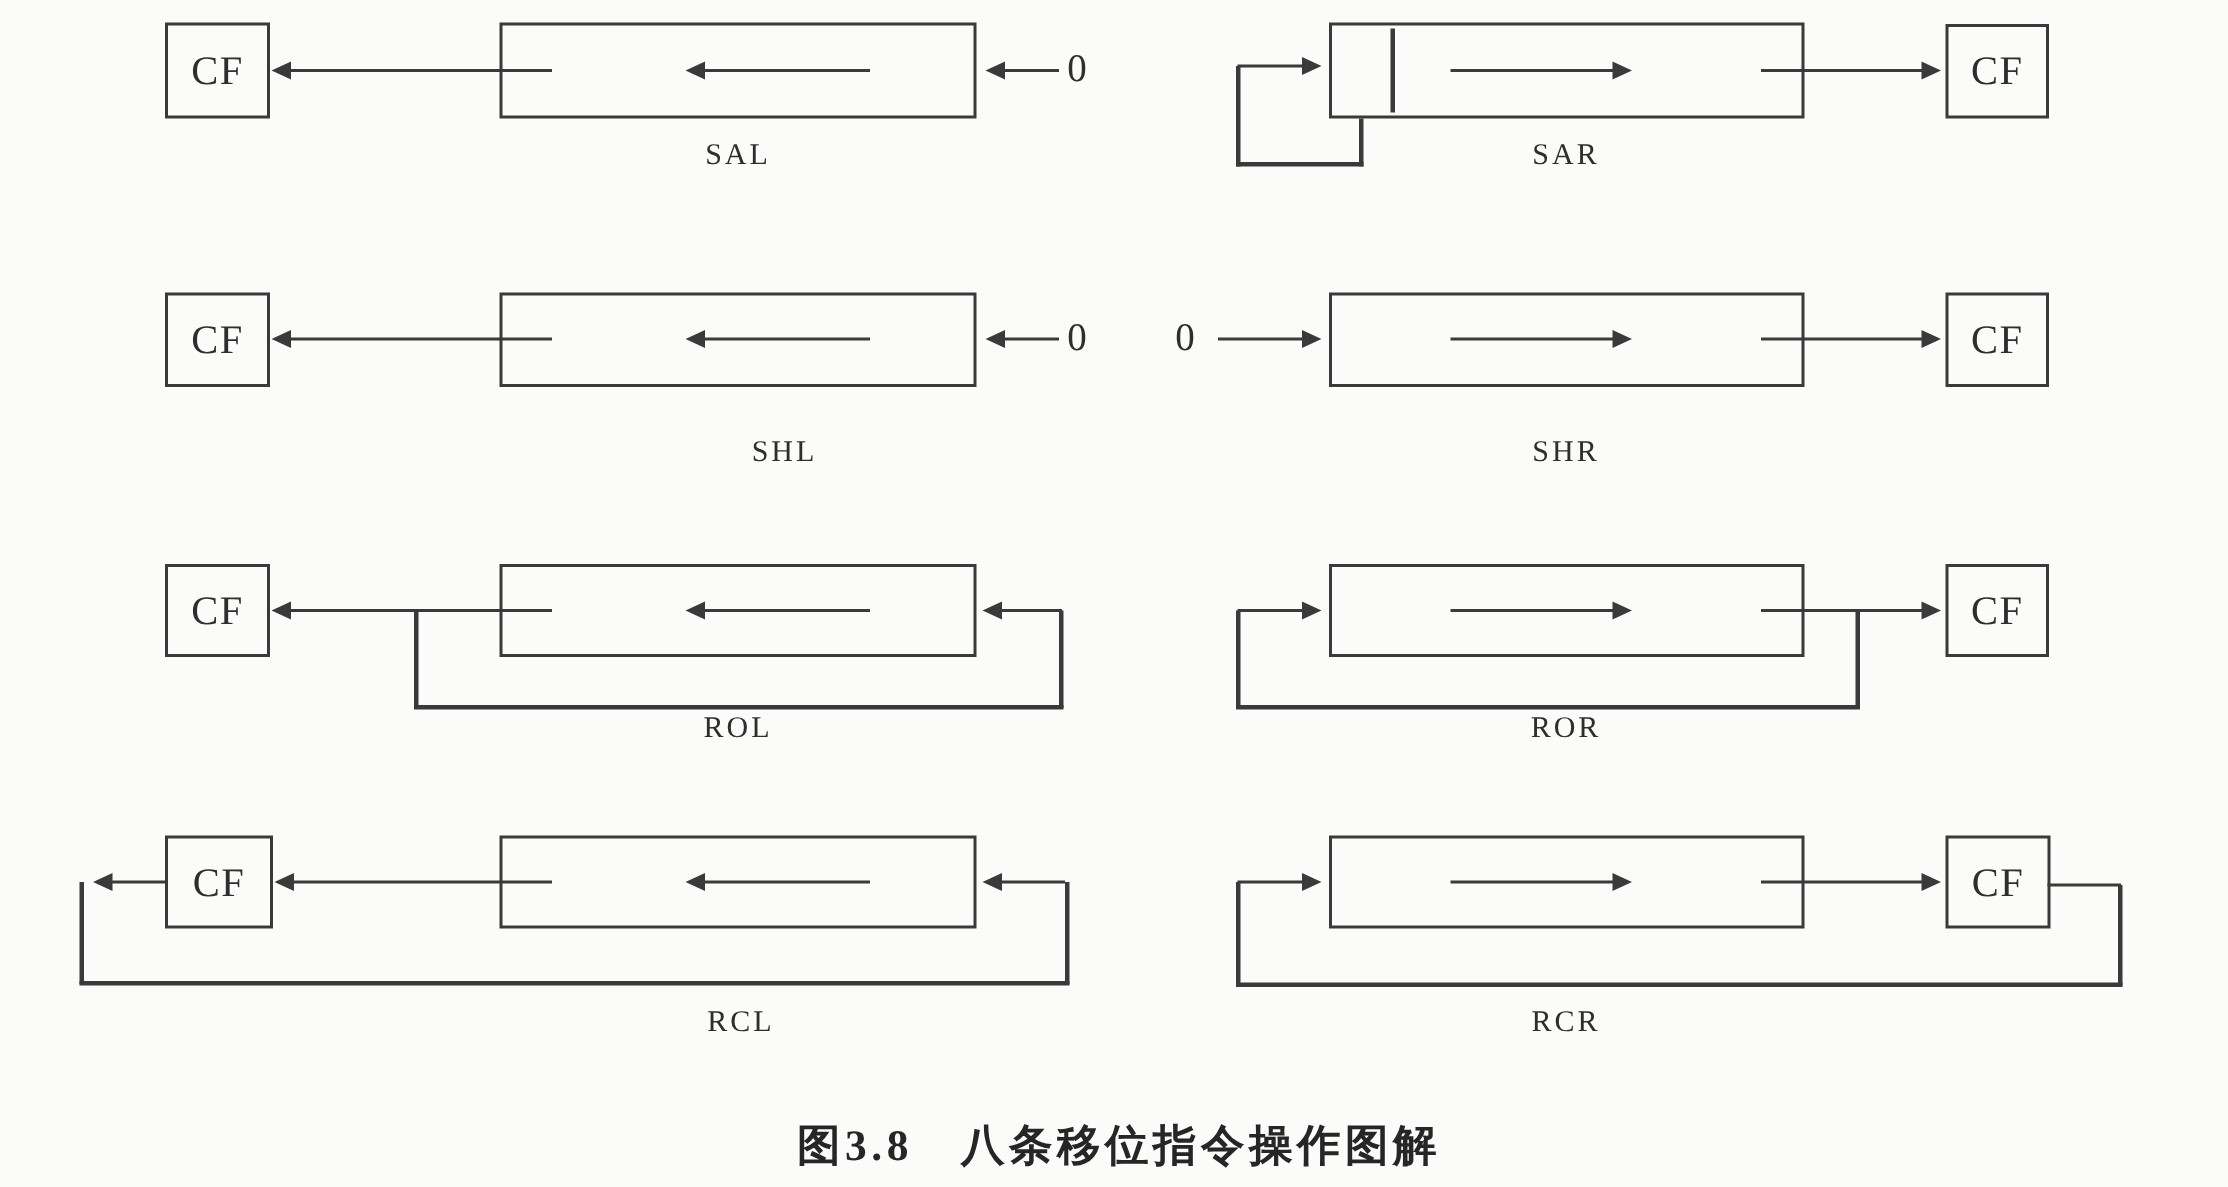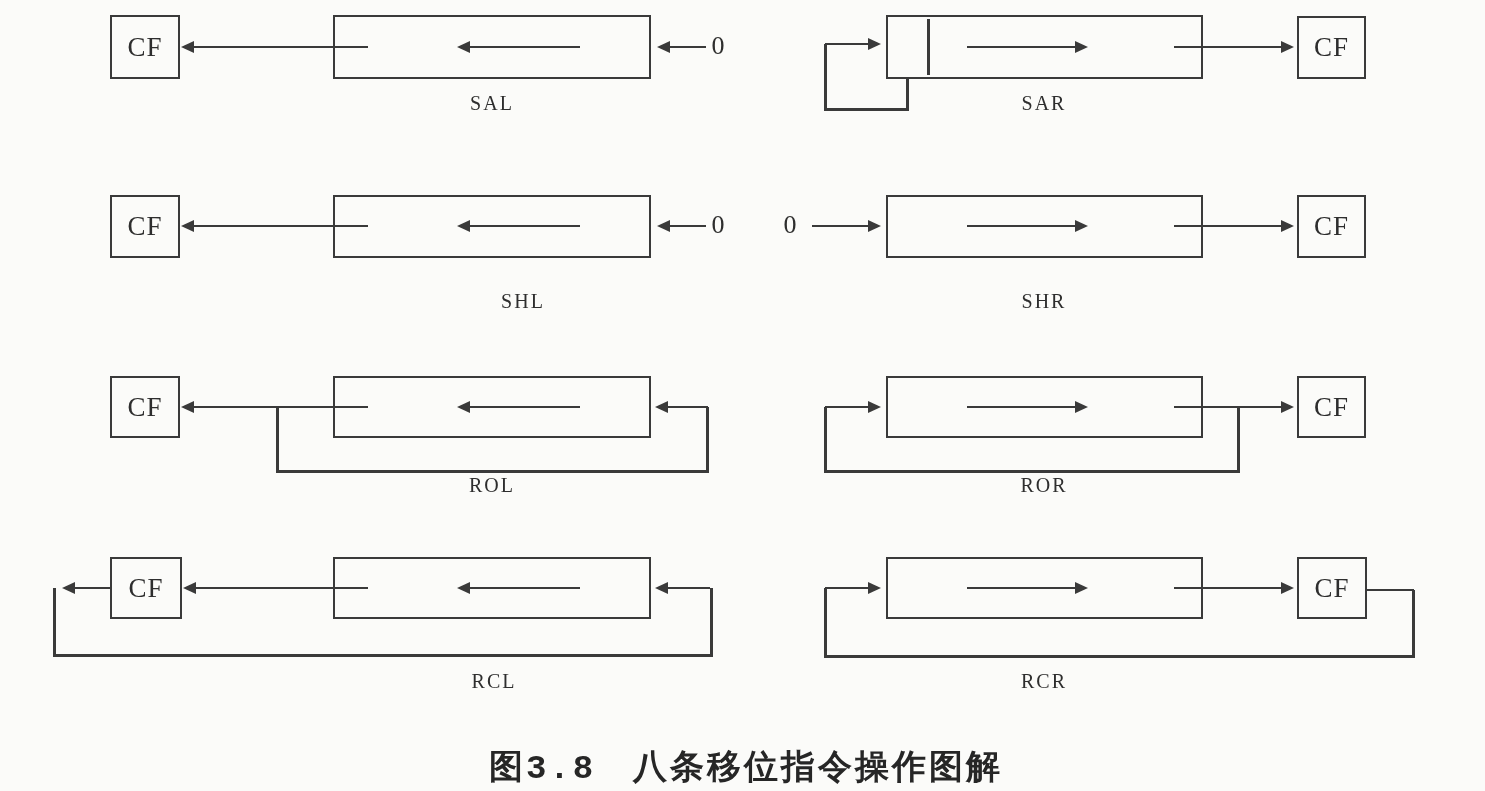--- a/index.html
+++ b/index.html
@@ -16,21 +16,21 @@
     display:flex;align-items:center;justify-content:center;
     font-size:27px;color:var(--text);letter-spacing:1px;background:transparent;
   }
   .hl{position:absolute;height:2px;background:var(--line);}
   .hl3{position:absolute;height:3px;background:var(--line);}
   .vl{position:absolute;width:3px;background:var(--line);}
   .tri-l{position:absolute;width:0;height:0;border-top:6px solid transparent;border-bottom:6px solid transparent;border-right:13px solid var(--line);}
   .tri-r{position:absolute;width:0;height:0;border-top:6px solid transparent;border-bottom:6px solid transparent;border-left:13px solid var(--line);}
   .lbl{position:absolute;transform:translateX(-50%);font-size:20px;color:var(--text);letter-spacing:2px;}
   .zero{position:absolute;width:28px;text-align:center;font-size:26px;color:var(--text);}
-  .caption{position:absolute;transform:translateX(-50%);font-size:34px;font-weight:bold;color:#262626;letter-spacing:3px;font-family:Liberation Mono, monospace;}
+  .caption{position:absolute;transform:translateX(-50%);font-size:29px;font-weight:bold;color:#262626;letter-spacing:3px;font-family:Liberation Serif, serif;}
 </style>
 </head>
 <body>
 
 <div id="page">
 
   <div>
     <div class="box" style="left:110px;top:15px;width:70px;height:64px;">
       <span>CF</span>
     </div>

